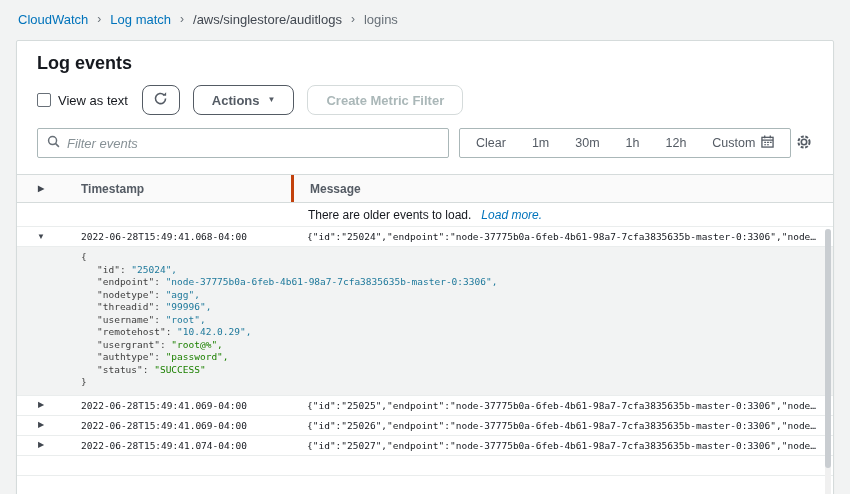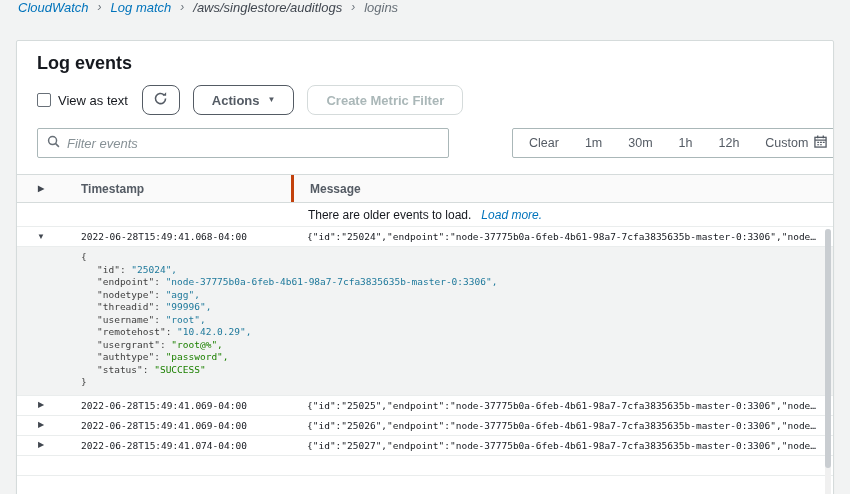--- a/index.html
+++ b/index.html
@@ -5,21 +5,21 @@
   * { margin:0; padding:0; box-sizing:border-box; }
   html,body { width:850px; height:494px; overflow:hidden; }
   body {
     background:#f2f3f3;
     font-family:"Liberation Sans", sans-serif;
     color:#16191f;
     font-size:13px;
   }
 
   
-  .breadcrumb { height:38px; display:flex; align-items:flex-start; padding:0 18px; gap:9px; font-size:13px;font-style:italic; }
+  .breadcrumb { height:38px; display:flex; align-items:center; padding:0 18px; gap:9px; font-size:13px; }
   .bc-item { cursor:pointer; }
   .bc-link { color:#0073bb; }
   .bc-text { color:#414750; }
   .bc-current { color:#687078; cursor:default; }
   .bc-sep { color:#687078; font-size:12px; }
 
   
   .card {
     margin:2px 16px 0 16px;
     height:456px;
@@ -46,33 +46,33 @@
     height:30px; background:#fff; border:1px solid #545b64; border-radius:8px;
     color:#545b64; font-weight:700; font-size:13px;
     display:inline-flex; align-items:center; gap:8px; padding:0 18px;
     cursor:pointer; white-space:nowrap;
   }
   .icon-btn { width:38px; padding:0; justify-content:center; margin-right:13px; }
   .btn-caret { font-size:8px; line-height:1; }
   .btn.disabled { border-color:#d5dbdb; color:#aab7b8; cursor:default; margin-left:13px; }
 
   
-  .filter-row { display:flex; align-items:center; padding:13px 20px 0 20px;gap:43px; }
+  .filter-row { display:flex; align-items:center; padding:13px 20px 0 20px; }
   .search {
     flex:0 0 412px; height:30px; background:#fff;
     border:1px solid #aab7b8; border-radius:2px;
     display:flex; align-items:center; padding:0 9px; gap:7px;
   }
   .search input {
     flex:1; border:0; outline:none; background:transparent;
     font-family:"Liberation Sans", sans-serif; font-size:13px; font-style:italic; color:#16191f;
   }
   .search input::placeholder { color:#879196; font-style:italic; }
   .range-group {
-    margin-left:20px; height:30px;
+    margin-left:10px; height:30px;
     border:1px solid #aab7b8; border-radius:2px; background:#fff;
     display:flex; align-items:center; padding:0 3px;
   }
   .range-item { padding:0 13px; font-size:12.5px; color:#545b64; cursor:pointer; display:flex; align-items:center; gap:6px; }
   .gear-btn { margin-left:auto; cursor:pointer; display:flex; align-items:center; }
 
   
   .log-table { margin-top:16px; border-top:1px solid #d5dbdb; }
   .thead {
     display:flex; align-items:stretch; height:28px;

